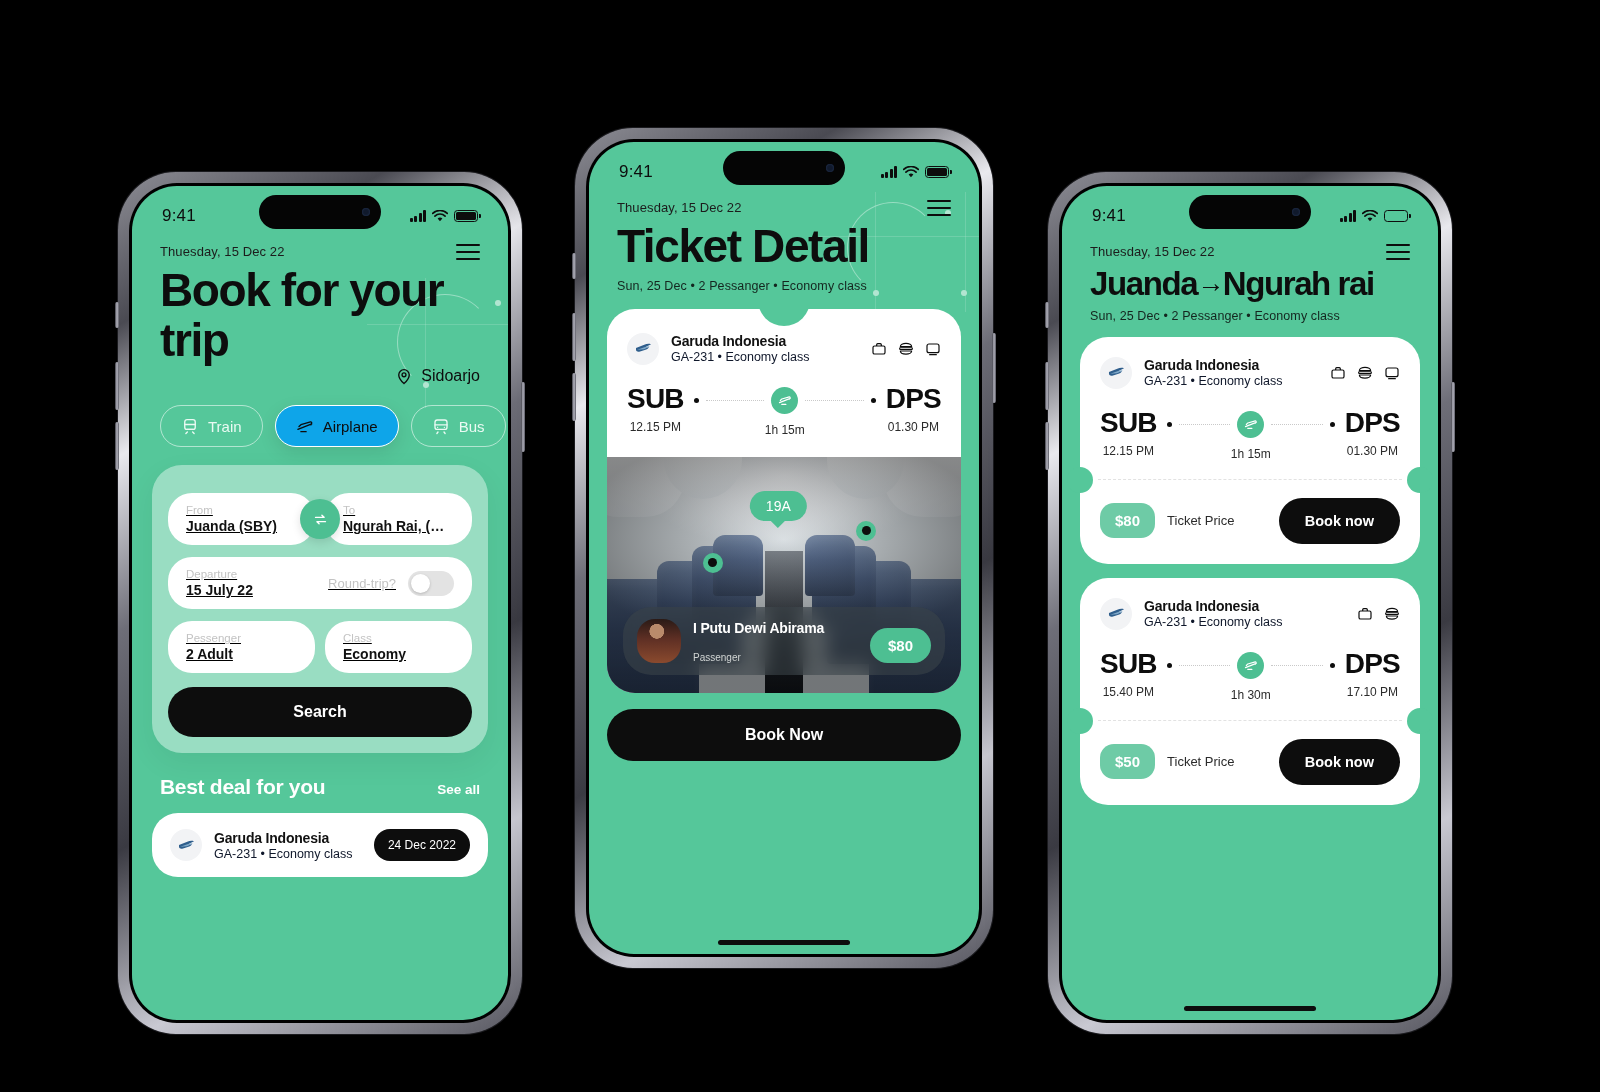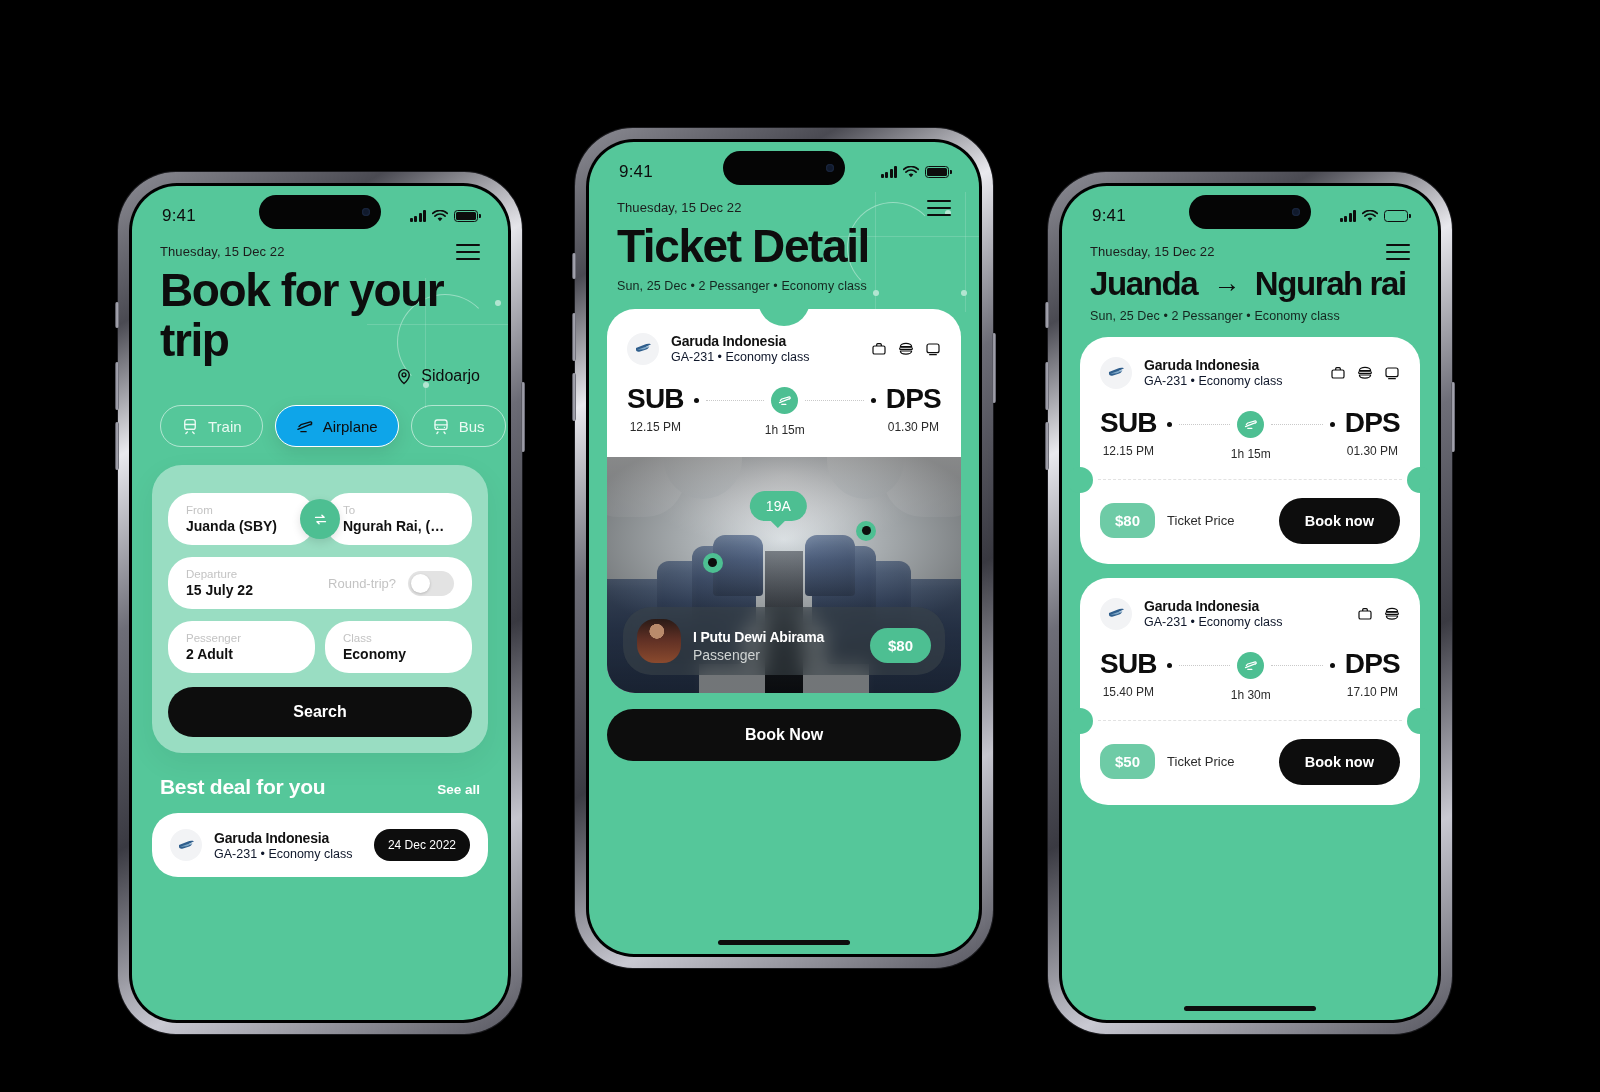--- a/index.html
+++ b/index.html
@@ -104,21 +104,21 @@
     border-radius: 30px; padding: 16px; position:relative; z-index:4;
     box-shadow: 0 10px 30px rgba(0,0,0,.06);
   }
   .seg {
     background:#fff; border-radius:26px; display:flex; align-items:center;
     padding:6px; gap:2px;
   }
   .seg div { flex:1; text-align:center; font-size:14px; color:#b7b7b7; padding:10px 0; border-radius:22px;}
   .seg div.on { background:#0d0d0d; color:#fff; font-weight:bold; flex:0 0 38%;}
   .row { display:flex; gap:10px; margin-top:12px; position:relative;}
-  .field { background:#fff; border-radius:24px; padding:11px 18px; flex:1; min-width:0;}
+  .field { background:#fff; border-radius:24px; padding:11px 18px; flex:1; min-width:0;text-decoration:underline;}
   .field .lbl { font-size:11.5px; color:#c3c3c3; margin-bottom:2px;}
   .field .val { font-size:14px; color:#111; font-weight:bold; white-space:nowrap; overflow:hidden; text-overflow:ellipsis;}
   .swap {
     position:absolute; left:50%; top:50%; transform:translate(-50%,-50%);
     width:40px;height:40px;border-radius:50%; background:#4dbf92; display:flex;
     align-items:center;justify-content:center; z-index:3; box-shadow:0 3px 10px rgba(0,0,0,.12);
   }
   .swap svg{width:17px;height:17px;}
   .field.wide { flex:1 1 100%; display:flex; align-items:center; justify-content:space-between;}
   .rt { display:flex; align-items:center; gap:12px; }
@@ -195,21 +195,21 @@
 
   .pax-bar {
     position:absolute; left:16px; right:16px; bottom:18px;
     background: rgba(60,70,75,.55); backdrop-filter: blur(9px);
     border-radius:28px; padding:12px 14px; display:flex; align-items:flex-end; gap:12px;
   }
   .pax-av { width:44px;height:44px;border-radius:18px; overflow:hidden; flex:0 0 auto;
     background: radial-gradient(circle at 45% 28%, #b98a6b 0 18%, transparent 19%),
                 linear-gradient(180deg,#2a1a16 0%,#5e2f24 45%,#8a4a2e 100%);}
   .pax-name { font-size:14px; font-weight:bold; color:#fff; letter-spacing:-.2px;}
-  .pax-role { font-size:14px; color:#d0d4d3; margin-top:2px;}
+  .pax-role { font-size:10px; color:#d0d4d3; margin-top:16px;}
   .pax-price { margin-left:auto; background:#4dbf92; color:#fff; font-size:15px; font-weight:bold; border-radius:20px; padding:9px 18px;}
 
   .booknow {
     margin: 16px 18px 0; background:#0d0d0d; color:#fff; height:52px; border-radius:30px;
     display:flex;align-items:center;justify-content:center; font-size:16px; font-weight:bold; position:relative; z-index:4;
   }
 
   
   .flt { margin: 14px 18px 0; background:#fff; border-radius:28px; position:relative; z-index:4;}
   .flt-top { padding: 20px 20px 18px;}
@@ -570,21 +570,21 @@
 
         <div class="hdr">
           <div class="hdr-top">
             <div class="hdr-date">Thuesday, 15 Dec 22</div>
             <div class="burger">
                 <span></span>
                 <span></span>
                 <span></span>
               </div>
           </div>
-          <div class="hdr-title" style="font-size:33px;display:flex;align-items:center;gap:16px;white-space:nowrap;">
+          <div class="hdr-title" style="font-size:33px;display:flex;align-items:center;white-space:nowrap;">
             <span>Juanda</span>
             <span style="font-weight:normal;font-size:27px">→</span>
             <span>Ngurah rai</span>
           </div>
           <div class="hdr-sub">Sun, 25 Dec  •  2 Pessanger  •  Economy class</div>
         </div>
 
         <div class="flt">
           <div class="flt-top">
             <div class="air-row">

